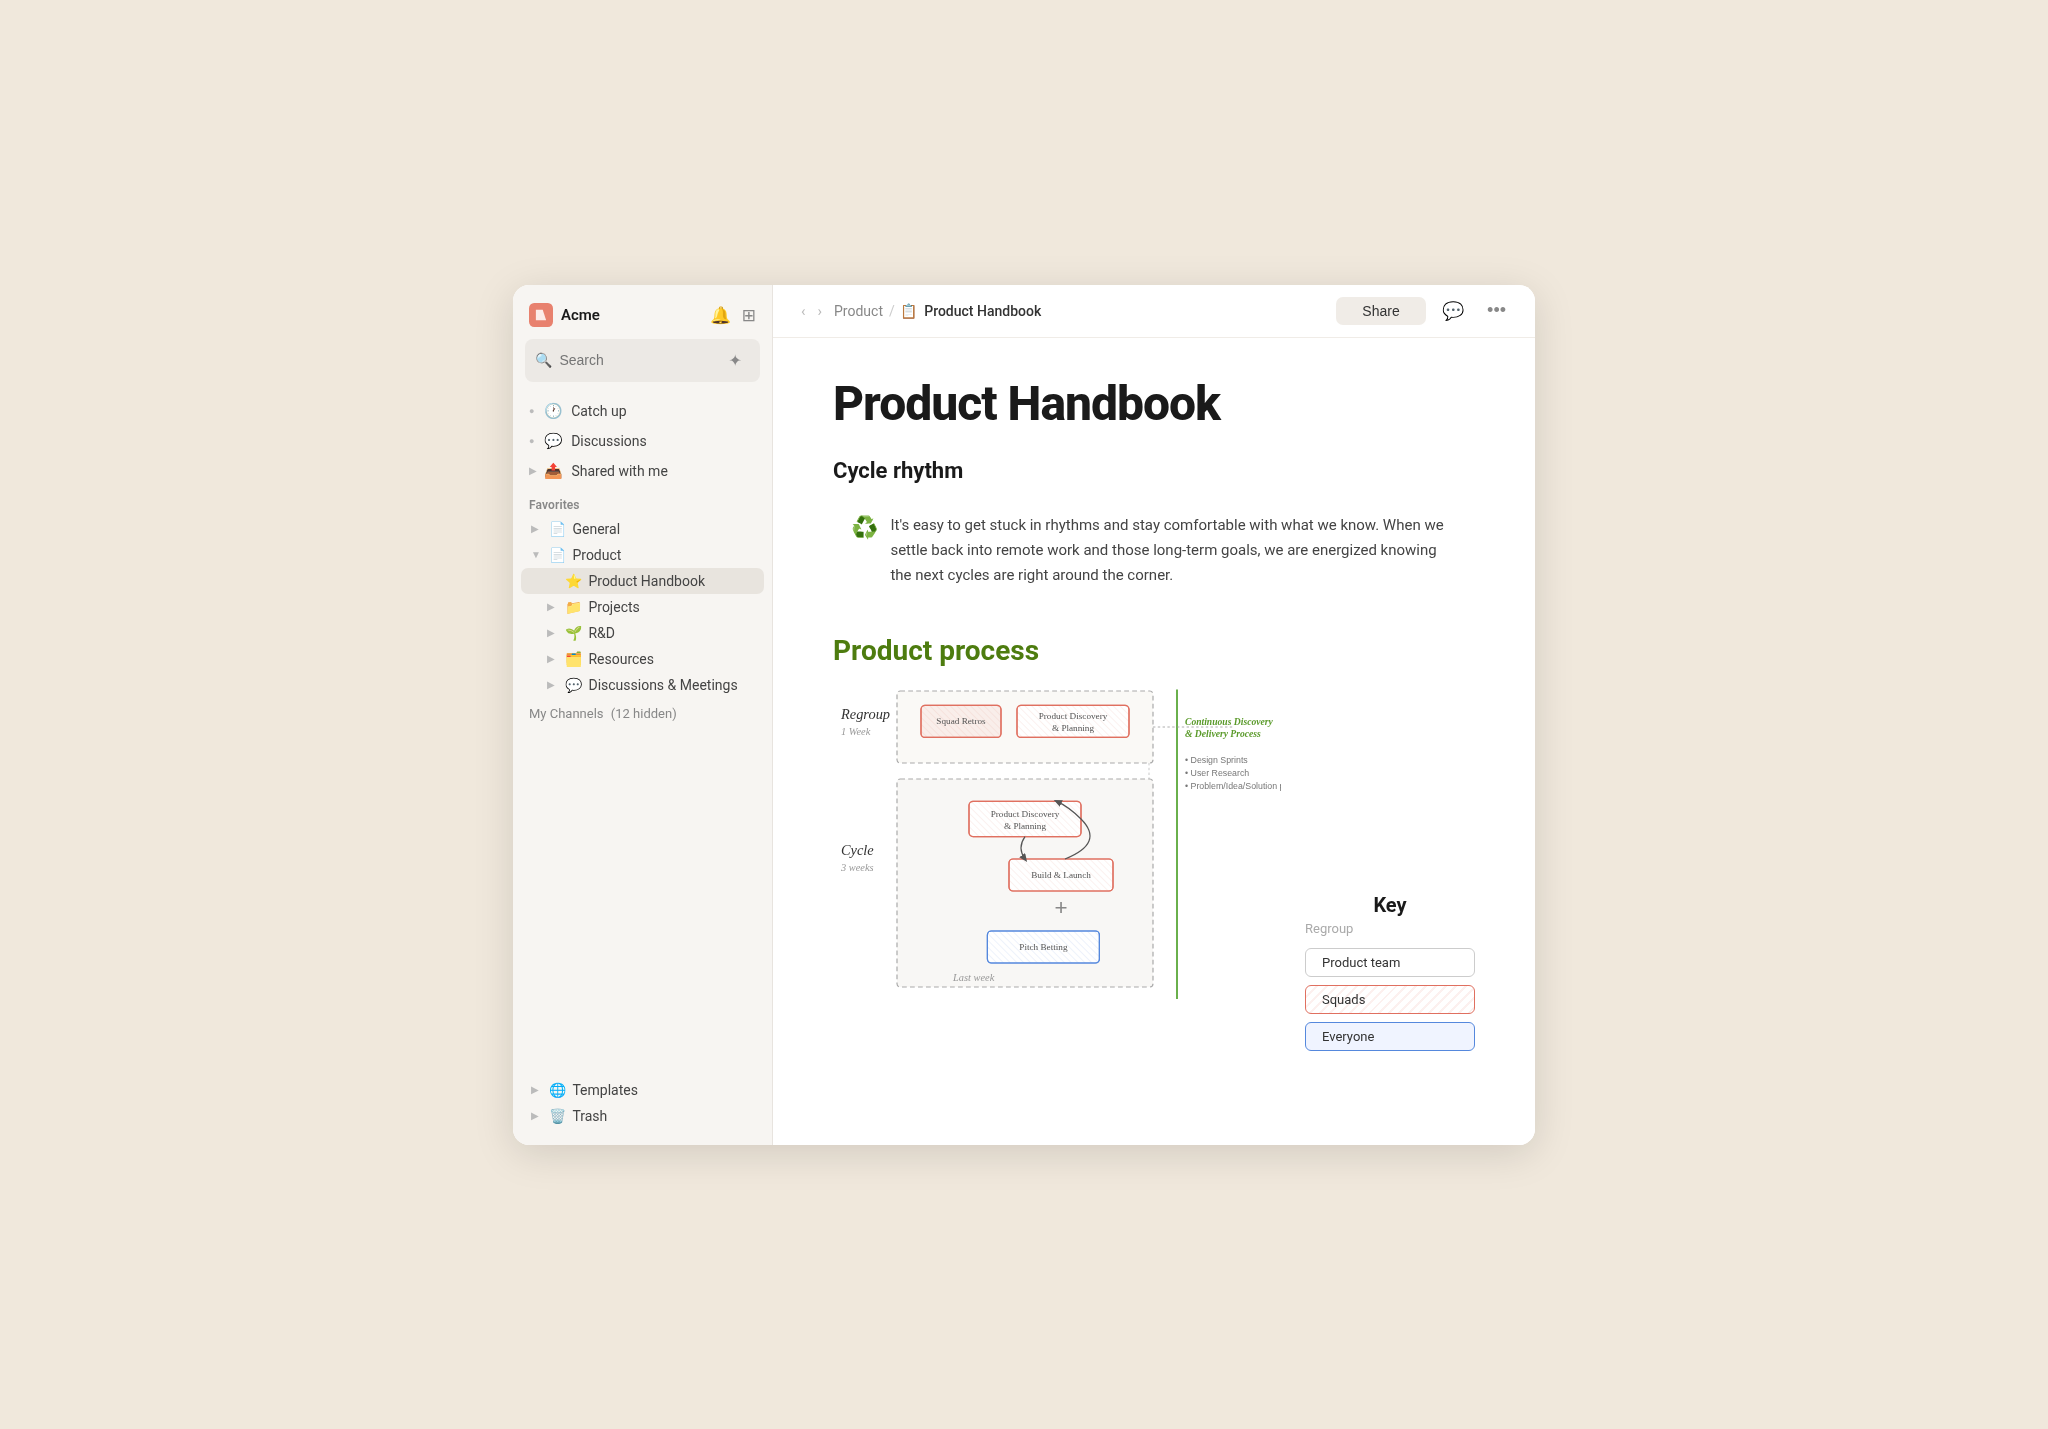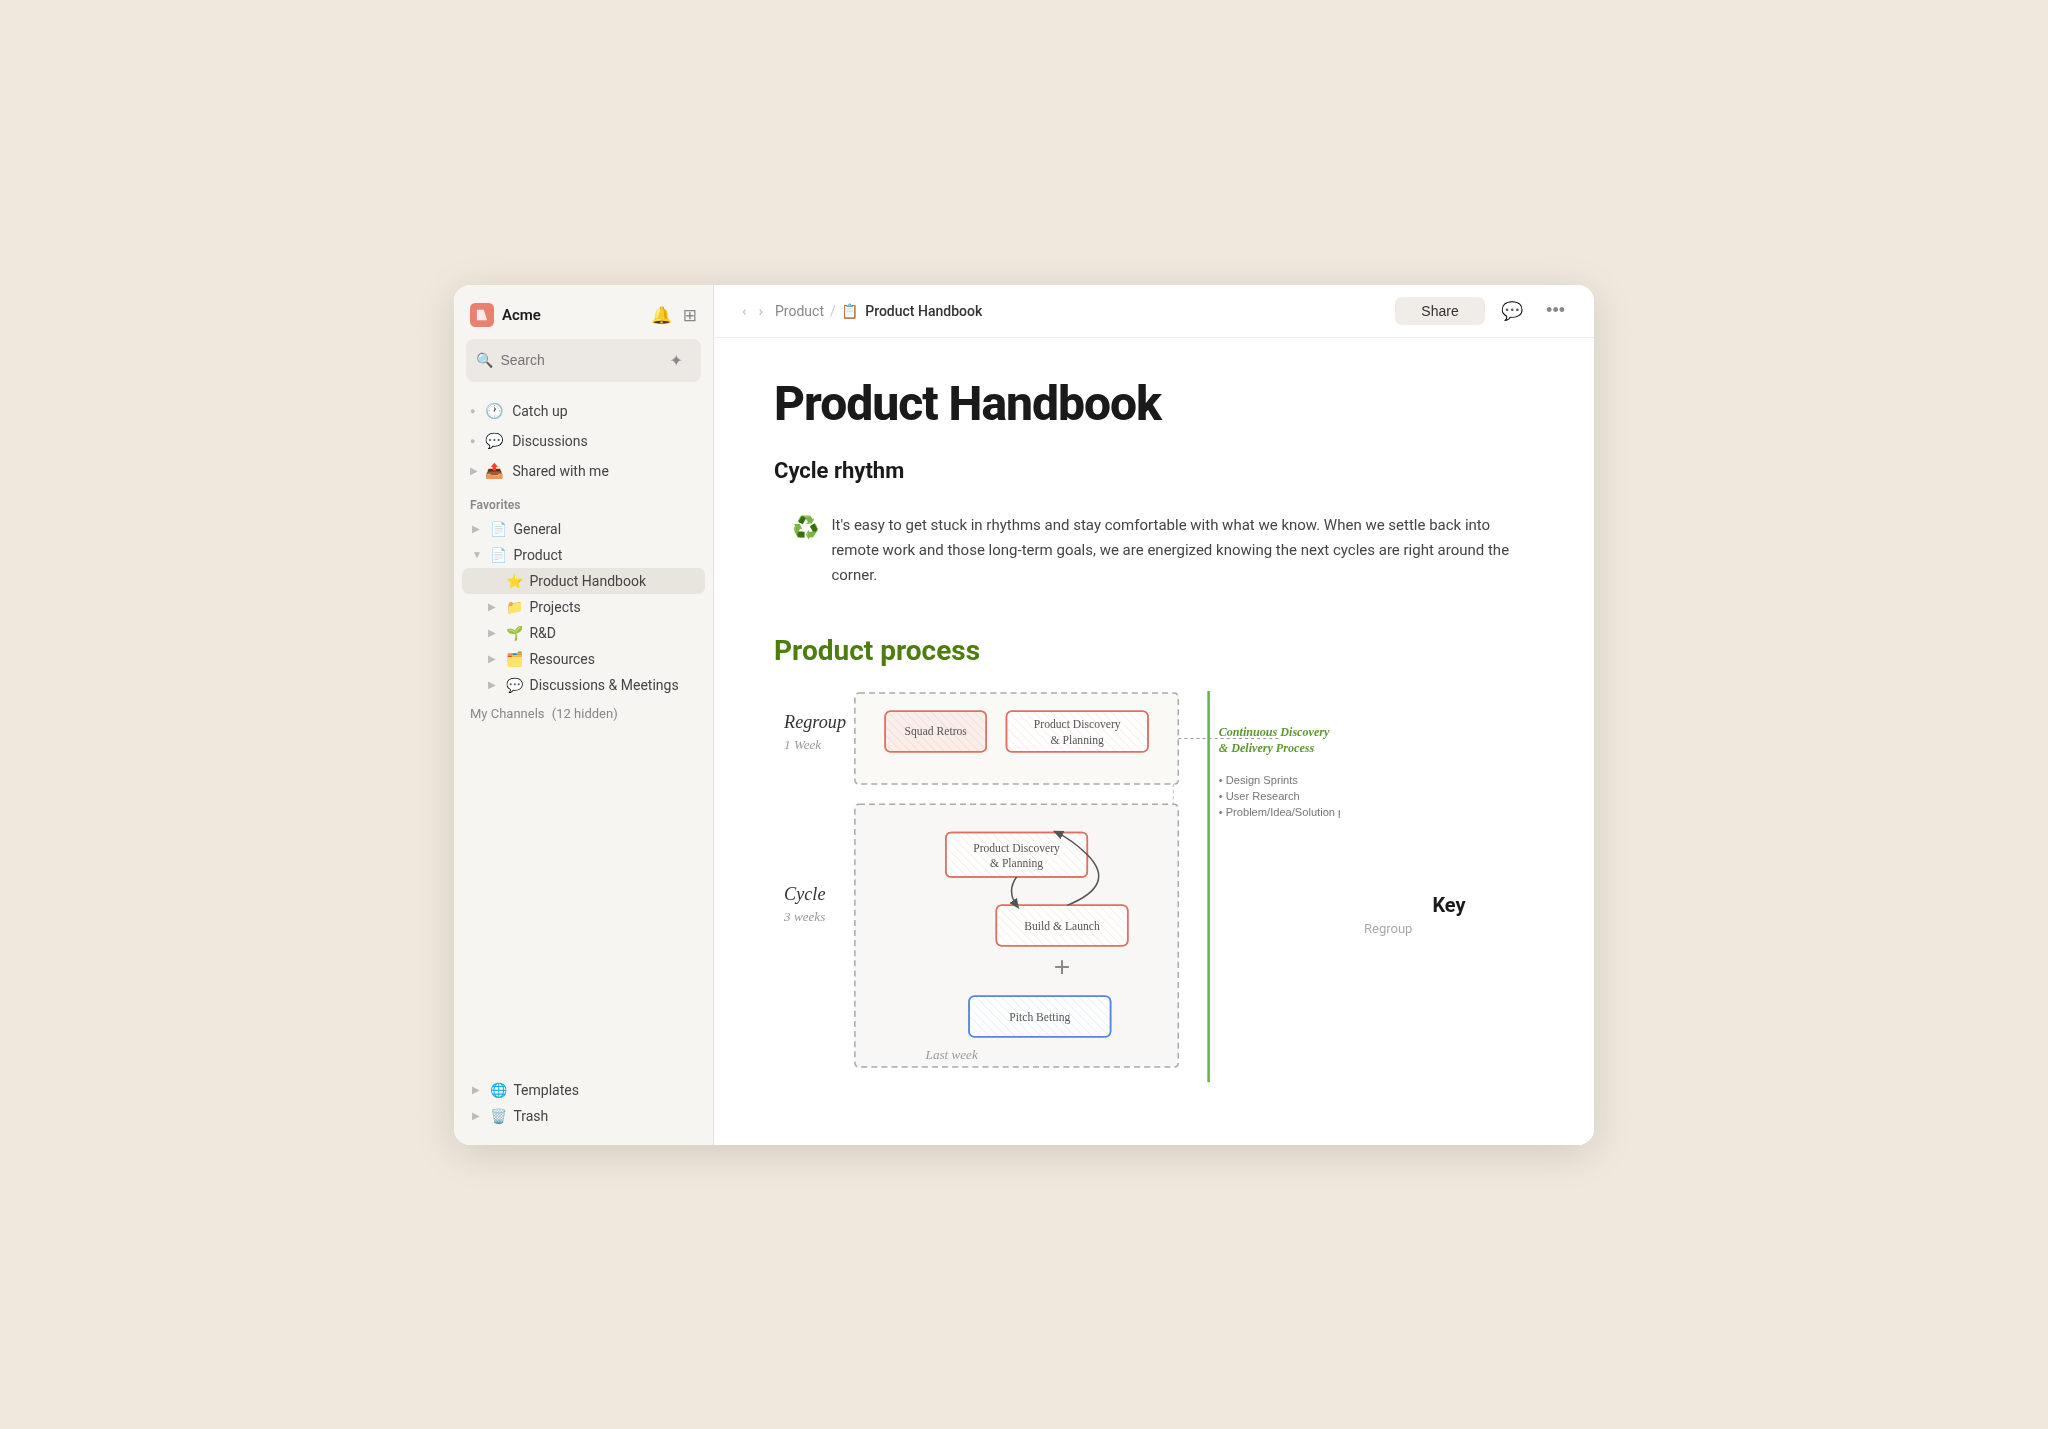--- a/index.html
+++ b/index.html
@@ -10,21 +10,21 @@
       align-items: center;
       justify-content: center;
       min-height: 100vh;
       padding: 40px;
     }
     .app-window {
       background: #fff;
       border-radius: 16px;
       box-shadow: 0 8px 40px rgba(0,0,0,0.13);
       display: flex;
-      width: 1140px;
+      width: 1022px;
       min-height: 860px;
       overflow: hidden;
     }
 
     
     .sidebar {
       width: 260px;
       min-width: 260px;
       background: #f7f5f2;
       border-right: 1px solid #e8e4df;
@@ -494,19 +494,30 @@
               <text x="263" y="334" text-anchor="middle" font-family="Georgia, serif" font-size="11.5" fill="#555">Pitch Betting</text>
 
               <line x1="395" y1="100" x2="395" y2="120" stroke="#bbb" stroke-width="1" stroke-dasharray="3,3"></line>
             </svg>
           </div>
 
           <div class="key-section">
             <div style="margin-top: 200px;">
               <div class="key-title">Key</div>
               <div class="key-subtitle">Regroup</div>
+              <div class="key-items">
+                <div class="key-badge" style="border:1.5px solid #ccc; margin-bottom:8px; display:block; padding:6px 16px; border-radius:6px; font-size:13px;">
+                  <span>Product team</span>
+                </div>
+                <div class="key-badge red" style="border:1.5px solid #e07060; background: repeating-linear-gradient(135deg, rgba(229,112,96,0.1) 0px, rgba(229,112,96,0.1) 2px, transparent 2px, transparent 7px); margin-bottom:8px; display:block; padding:6px 16px; border-radius:6px; font-size:13px;">
+                  <span>Squads</span>
+                </div>
+                <div class="key-badge blue" style="border:1.5px solid #5588dd; background:#f0f4ff; margin-bottom:8px; display:block; padding:6px 16px; border-radius:6px; font-size:13px;">
+                  <span>Everyone</span>
+                </div>
+              </div>
             </div>
           </div>
         </div>
       </div>
     </div>
   </div>
 </div>
 
 </body></html>

